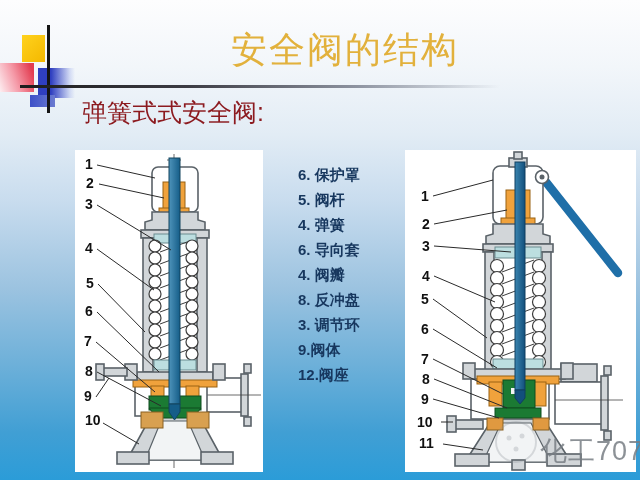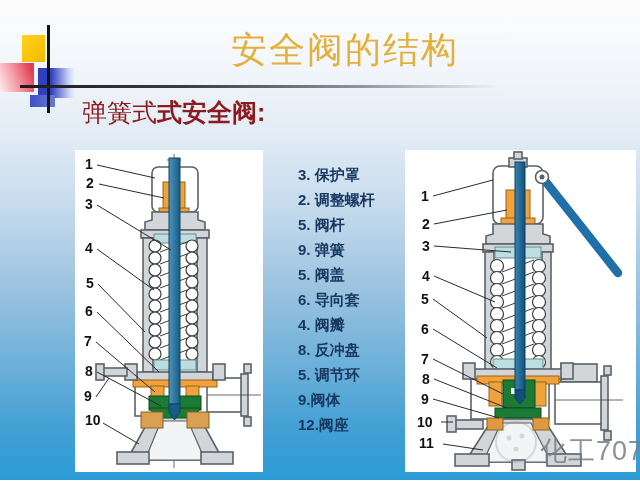--- a/index.html
+++ b/index.html
@@ -31,21 +31,21 @@
     position:absolute;left:231px;top:30px;
     font-family:"Liberation Serif",serif;
     font-size:36px;line-height:40px;letter-spacing:2px;
     color:#e2b13c;white-space:nowrap;
   }
   #subtitle{
     position:absolute;left:82px;top:96px;
     font-size:25px;color:#8c1a1f;white-space:nowrap;
     font-family:"Liberation Sans",sans-serif;
   }
-  #subtitle .bold{font-weight:700;}
+  #subtitle .bold{font-weight:400;}
   
   #legend{
     position:absolute;left:298px;top:162px;width:106px;
     color:#17375e;font-weight:700;font-size:15px;line-height:25px;
     white-space:nowrap;
   }
   #legend div{height:25px;}
   
   .panel{position:absolute;background:#ffffff;}
   #panel-left{left:75px;top:150px;width:188px;height:322px;}
@@ -81,29 +81,27 @@
   <div class="deco" id="deco-pink"></div>
   <div class="deco" id="deco-blue"></div>
   <div class="deco" id="deco-blue-small"></div>
   <div class="deco" id="deco-vline"></div>
   <div class="deco" id="title-rule"></div>
 
   <div id="page-title">安全阀的结构</div>
   <div id="subtitle"><span>弹簧式</span><span class="bold">式安全阀:</span></div>
 
   <div id="legend">
-    <div>3. 保护罩</div>
-    <div>2. 调整螺杆</div>
+    <div>6. 保护罩</div>
     <div>5. 阀杆</div>
-    <div>9. 弹簧</div>
-    <div>5. 阀盖</div>
+    <div>4. 弹簧</div>
     <div>6. 导向套</div>
     <div>4. 阀瓣</div>
     <div>8. 反冲盘</div>
-    <div>5. 调节环</div>
+    <div>3. 调节环</div>
     <div>9.阀体</div>
     <div>12.阀座</div>
   </div>
 
   <div class="panel" id="panel-left">
     <svg width="188" height="322" viewBox="0 0 188 322">
       <defs>
         <linearGradient id="stemGradL" x1="0" y1="0" x2="1" y2="0">
           <stop offset="0" stop-color="#4e93ba"></stop>
             <stop offset="1" stop-color="#155d88"></stop>

